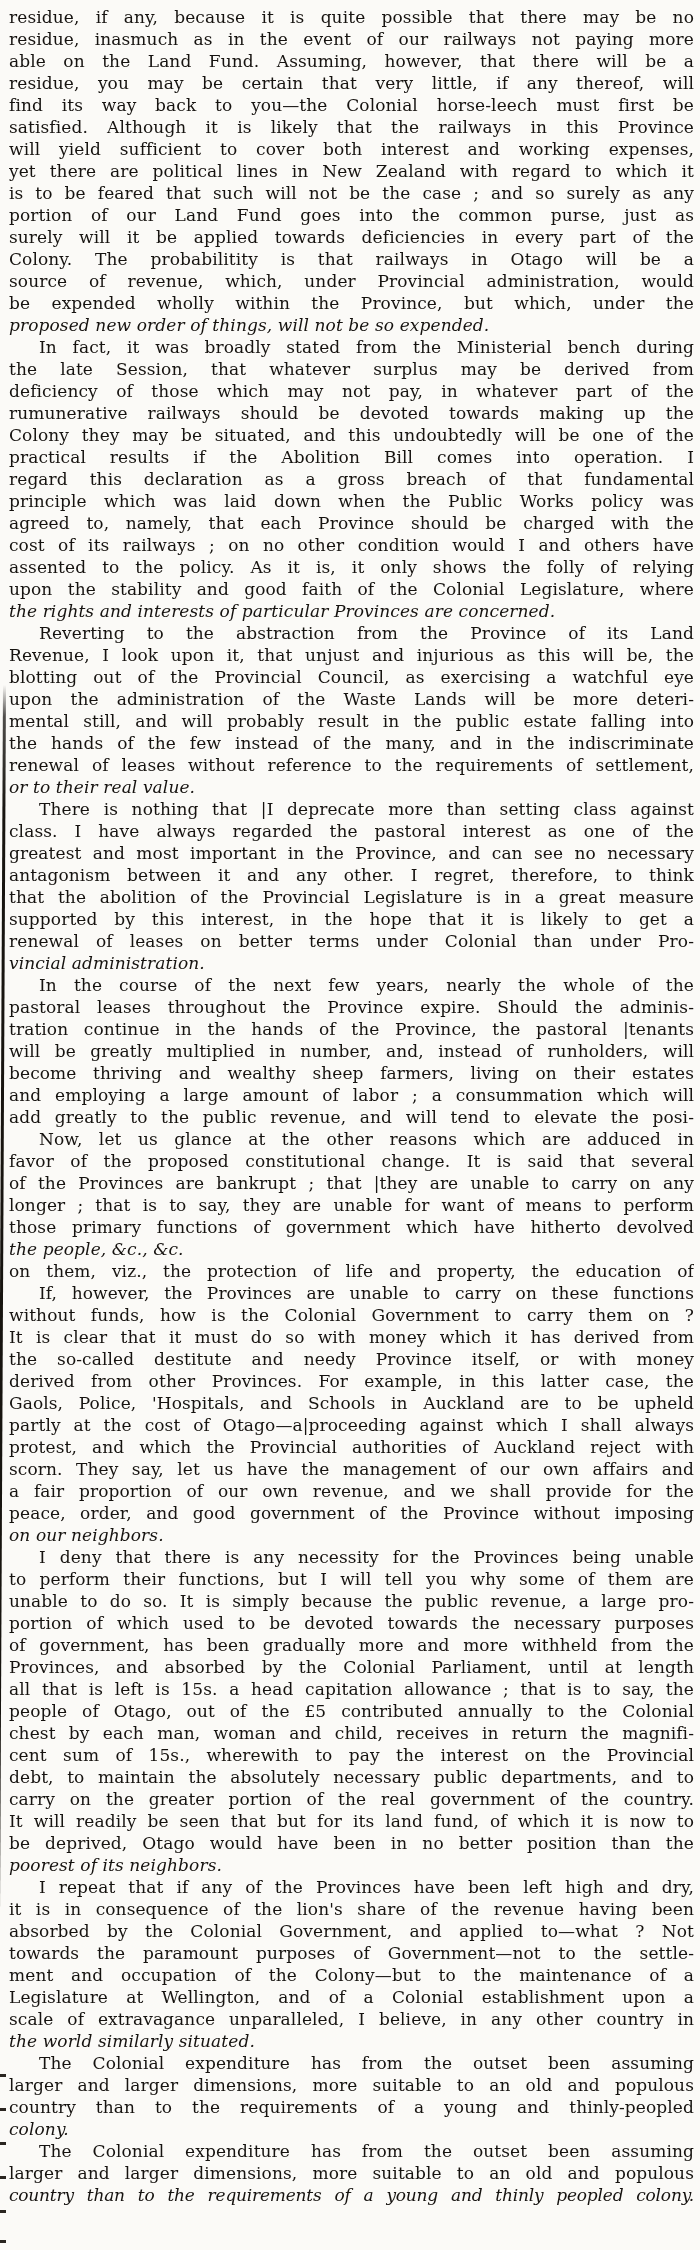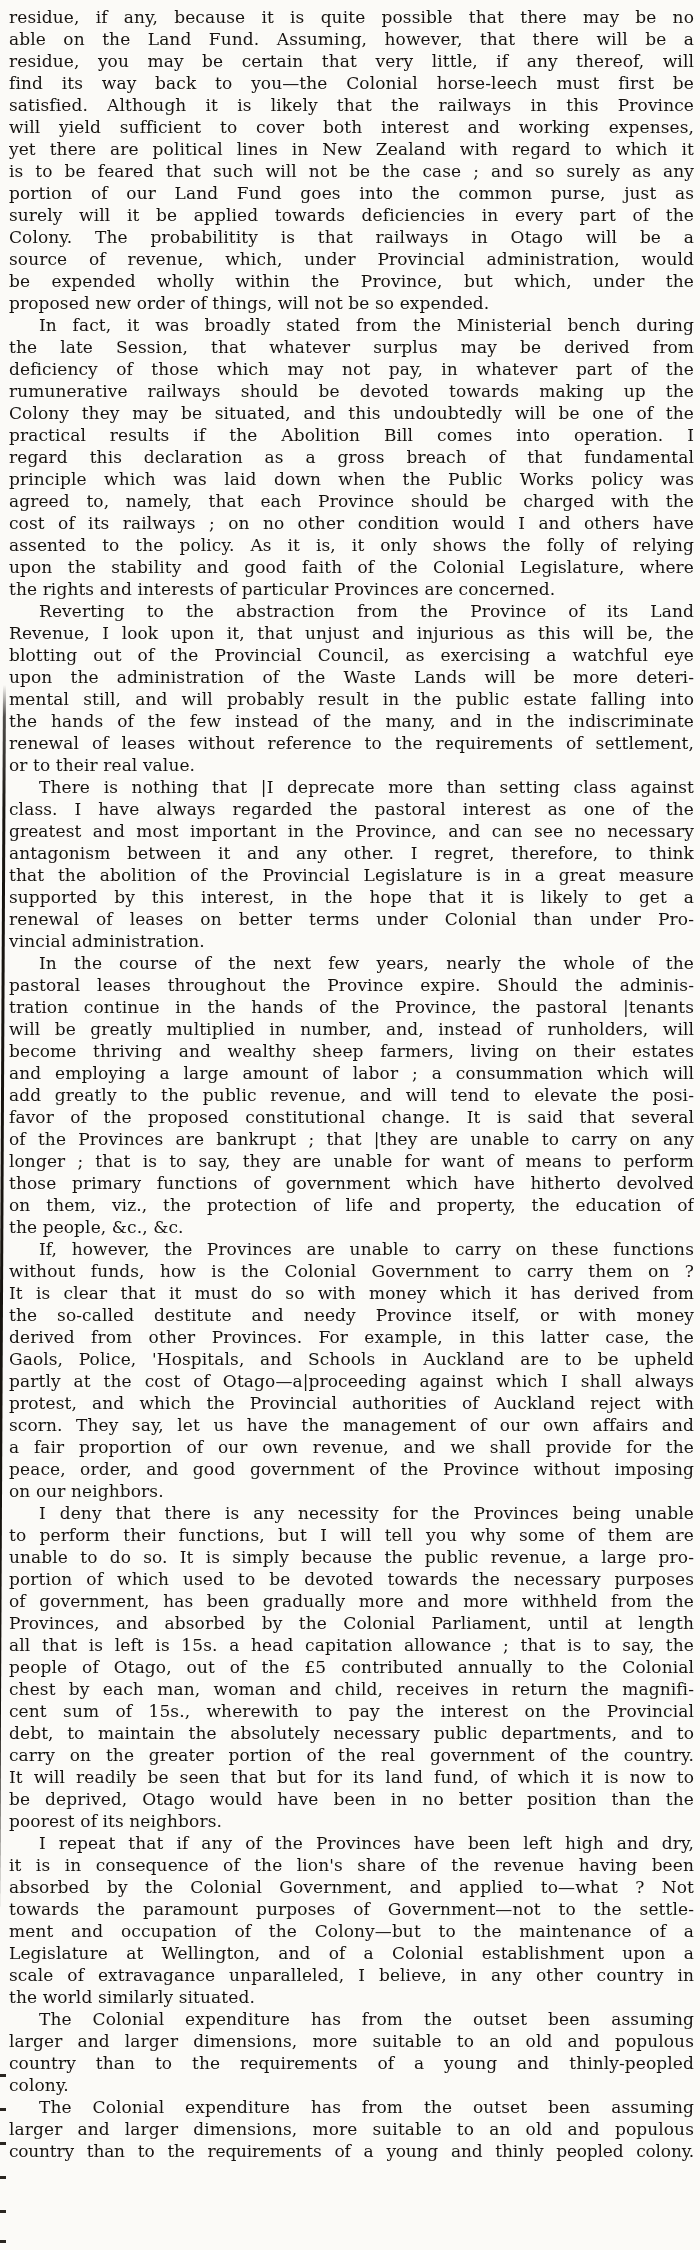--- a/index.html
+++ b/index.html
@@ -31,20 +31,21 @@
     white-space: nowrap;
     text-align: justify;
     text-align-last: justify;
     overflow: hidden;
     letter-spacing: 0.1px;
   }
   
   .line { white-space: normal; }
   .line.last {
     text-align-last: left;
+    font-style: italic;
   }
   .para.indent .line.first {
     text-indent: 30px;
   }
   .para.flush .line.last {
     text-align-last: justify;
     letter-spacing: -0.2px;
     word-spacing: -2.5px;
   }
   .column-rule {
@@ -72,20 +73,21 @@
 <div class="speck" style="top:2074px;"></div>
 <div class="speck" style="top:2108px;"></div>
 <div class="speck" style="top:2142px;"></div>
 <div class="speck" style="top:2176px;"></div>
 <div class="speck" style="top:2210px;"></div>
 <div class="speck" style="top:2240px;"></div>
 
 <div class="column">
     <div class="para">
       <div class="line first">residue, if any, because it is quite  possible that there may be no</div>
+      <div class="line">residue, inasmuch as in the event  of our railways not paying more</div>
       <div class="line">able on the Land Fund.  Assuming,  however,  that there will be a</div>
       <div class="line">residue, you may  be  certain  that  very  little,  if  any  thereof, will</div>
       <div class="line">find its way  back  to  you—the  Colonial  horse-leech  must  first be</div>
       <div class="line">satisfied.  Although it is likely  that  the  railways in this Province</div>
       <div class="line">will yield sufficient  to  cover  both  interest  and  working expenses,</div>
       <div class="line">yet there are political lines in New Zealand with regard to which it</div>
       <div class="line">is to be feared that such will not be the case ;  and so surely as any</div>
       <div class="line">portion  of  our  Land  Fund  goes  into  the  common  purse,  just as</div>
       <div class="line">surely  will  it  be  applied  towards  deficiencies  in  every part of the</div>
       <div class="line">Colony.   The  probabilitity  is  that  railways  in  Otago  will  be  a</div>
@@ -131,26 +133,27 @@
     <div class="para indent">
       <div class="line first">In  the  course  of  the  next  few  years,  nearly  the  whole  of  the</div>
       <div class="line">pastoral leases throughout the Province expire.   Should the adminis-</div>
       <div class="line">tration continue in  the  hands  of  the  Province,  the  pastoral |tenants</div>
       <div class="line">will be greatly multiplied  in  number,  and,  instead  of  runholders, will</div>
       <div class="line">become thriving and  wealthy  sheep  farmers,  living  on  their  estates</div>
       <div class="line">and employing a large  amount  of  labor ;  a  consummation  which will</div>
       <div class="line">add greatly to the public  revenue,  and  will  tend to  elevate the posi-</div>
     </div>
     <div class="para indent">
+      <div class="line first">Now, let us  glance  at  the  other  reasons  which  are  adduced in</div>
       <div class="line">favor of  the  proposed  constitutional  change.   It  is said that several</div>
       <div class="line">of  the  Provinces are bankrupt ;  that |they  are  unable  to carry on any</div>
       <div class="line">longer ;  that is to say, they are  unable for  want  of  means to perform</div>
       <div class="line">those  primary  functions of  government  which  have hitherto devolved</div>
+      <div class="line last">the people, &amp;c., &amp;c.</div>
       <div class="line">on  them,  viz.,  the  protection  of  life  and  property,  the  education  of</div>
-      <div class="line last">the people, &amp;c., &amp;c.</div>
     </div>
     <div class="para indent">
       <div class="line first">If, however, the Provinces are unable to carry on these functions</div>
       <div class="line">without funds,  how  is  the  Colonial  Government  to  carry  them on ?</div>
       <div class="line">It is clear that it must do so with  money  which  it  has  derived  from</div>
       <div class="line">the  so-called  destitute  and  needy  Province  itself,  or  with  money</div>
       <div class="line">derived from other Provinces.   For  example, in  this  latter  case,  the</div>
       <div class="line">Gaols, Police, 'Hospitals,  and  Schools  in  Auckland  are  to  be upheld</div>
       <div class="line">partly at the cost of Otago—a|proceeding against which I shall always</div>
       <div class="line">protest, and  which  the  Provincial  authorities  of  Auckland reject with</div>

